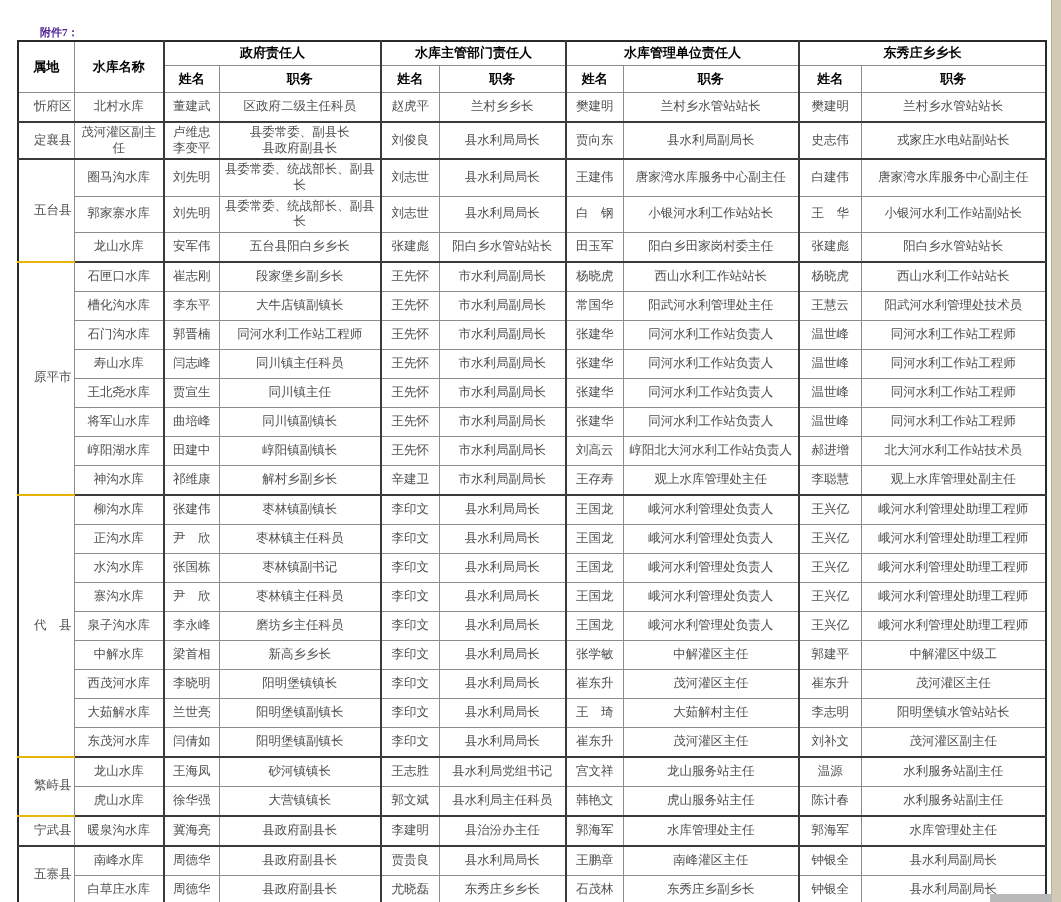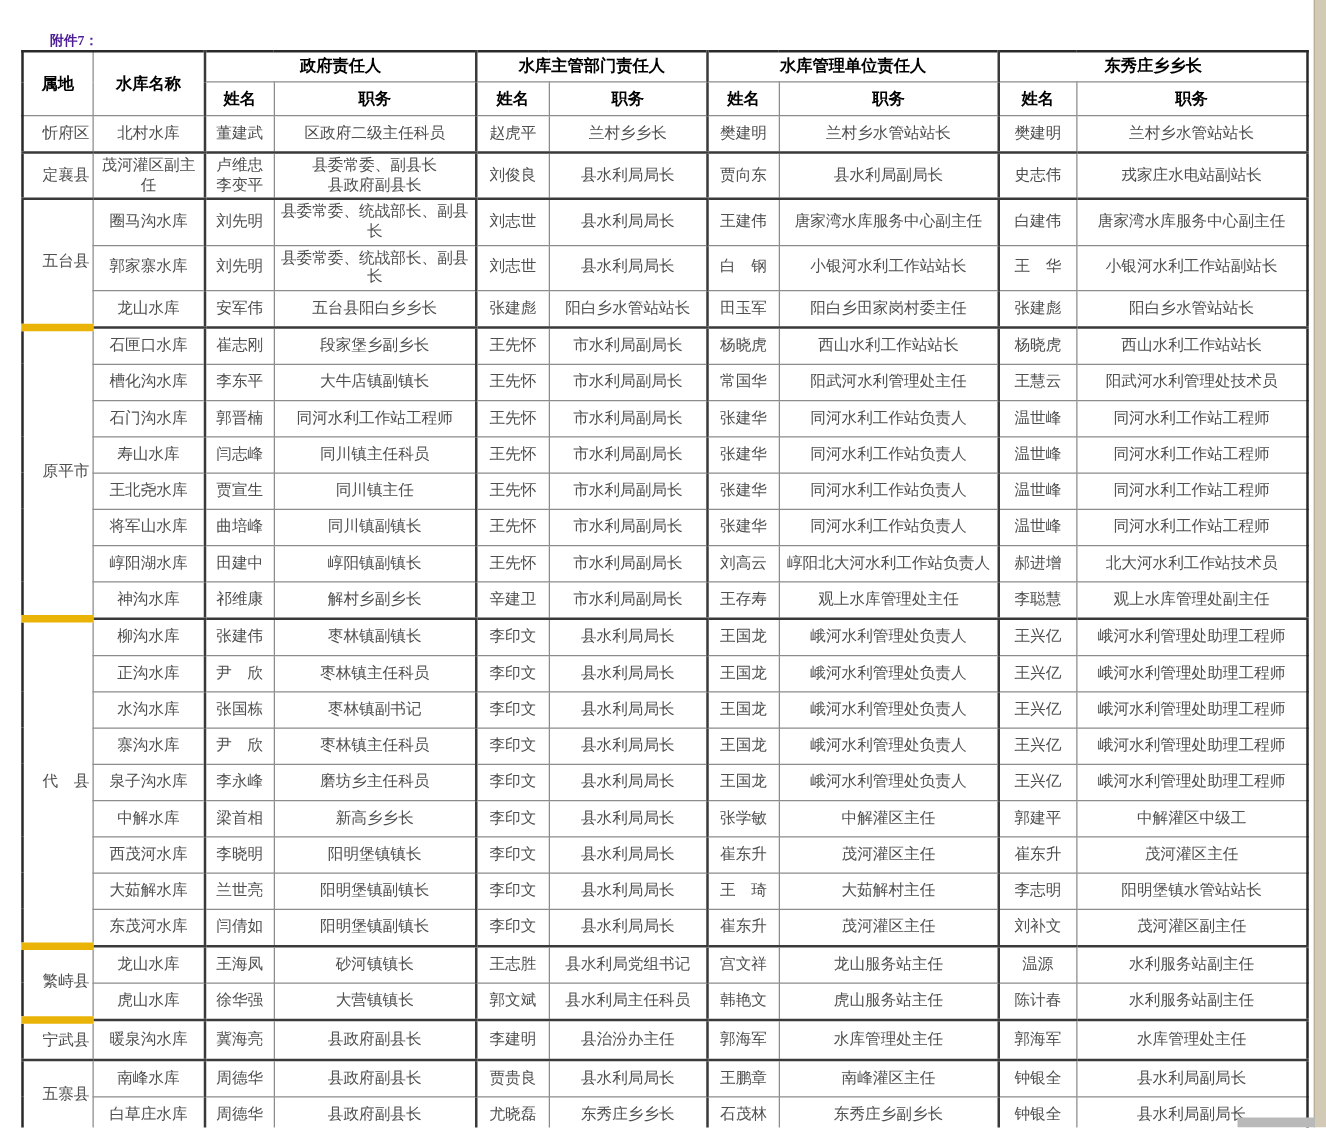--- a/index.html
+++ b/index.html
@@ -48,21 +48,21 @@
   .resp-table thead tr.h2 th { height: 22px; margin-left: 36px; }
   .resp-table tbody td {
     color: #4f4f4f;
     font-size: 12.5px;
     height: 24px;
   }
   
   .gsep { border-left: 2px solid #3a3a3a !important; }
   
   tr.region-end td { border-bottom: 2px solid #3a3a3a; }
-  td.region-cell { border-bottom: 6px solid #eab308; }
+  td.region-cell { border-bottom: 2px solid #eab308; }
   td.region-cell { color: #4f4f4f; text-align: right; }
 
   .right-strip {
     position: absolute; right: 0; top: 0;
     width: 9px; height: 902px;
     background: #d3cab5;
     border-left: 1px solid #b9ae96;
   }
   .scrollbar-fragment {
     position: absolute; right: 9px; bottom: 0;

